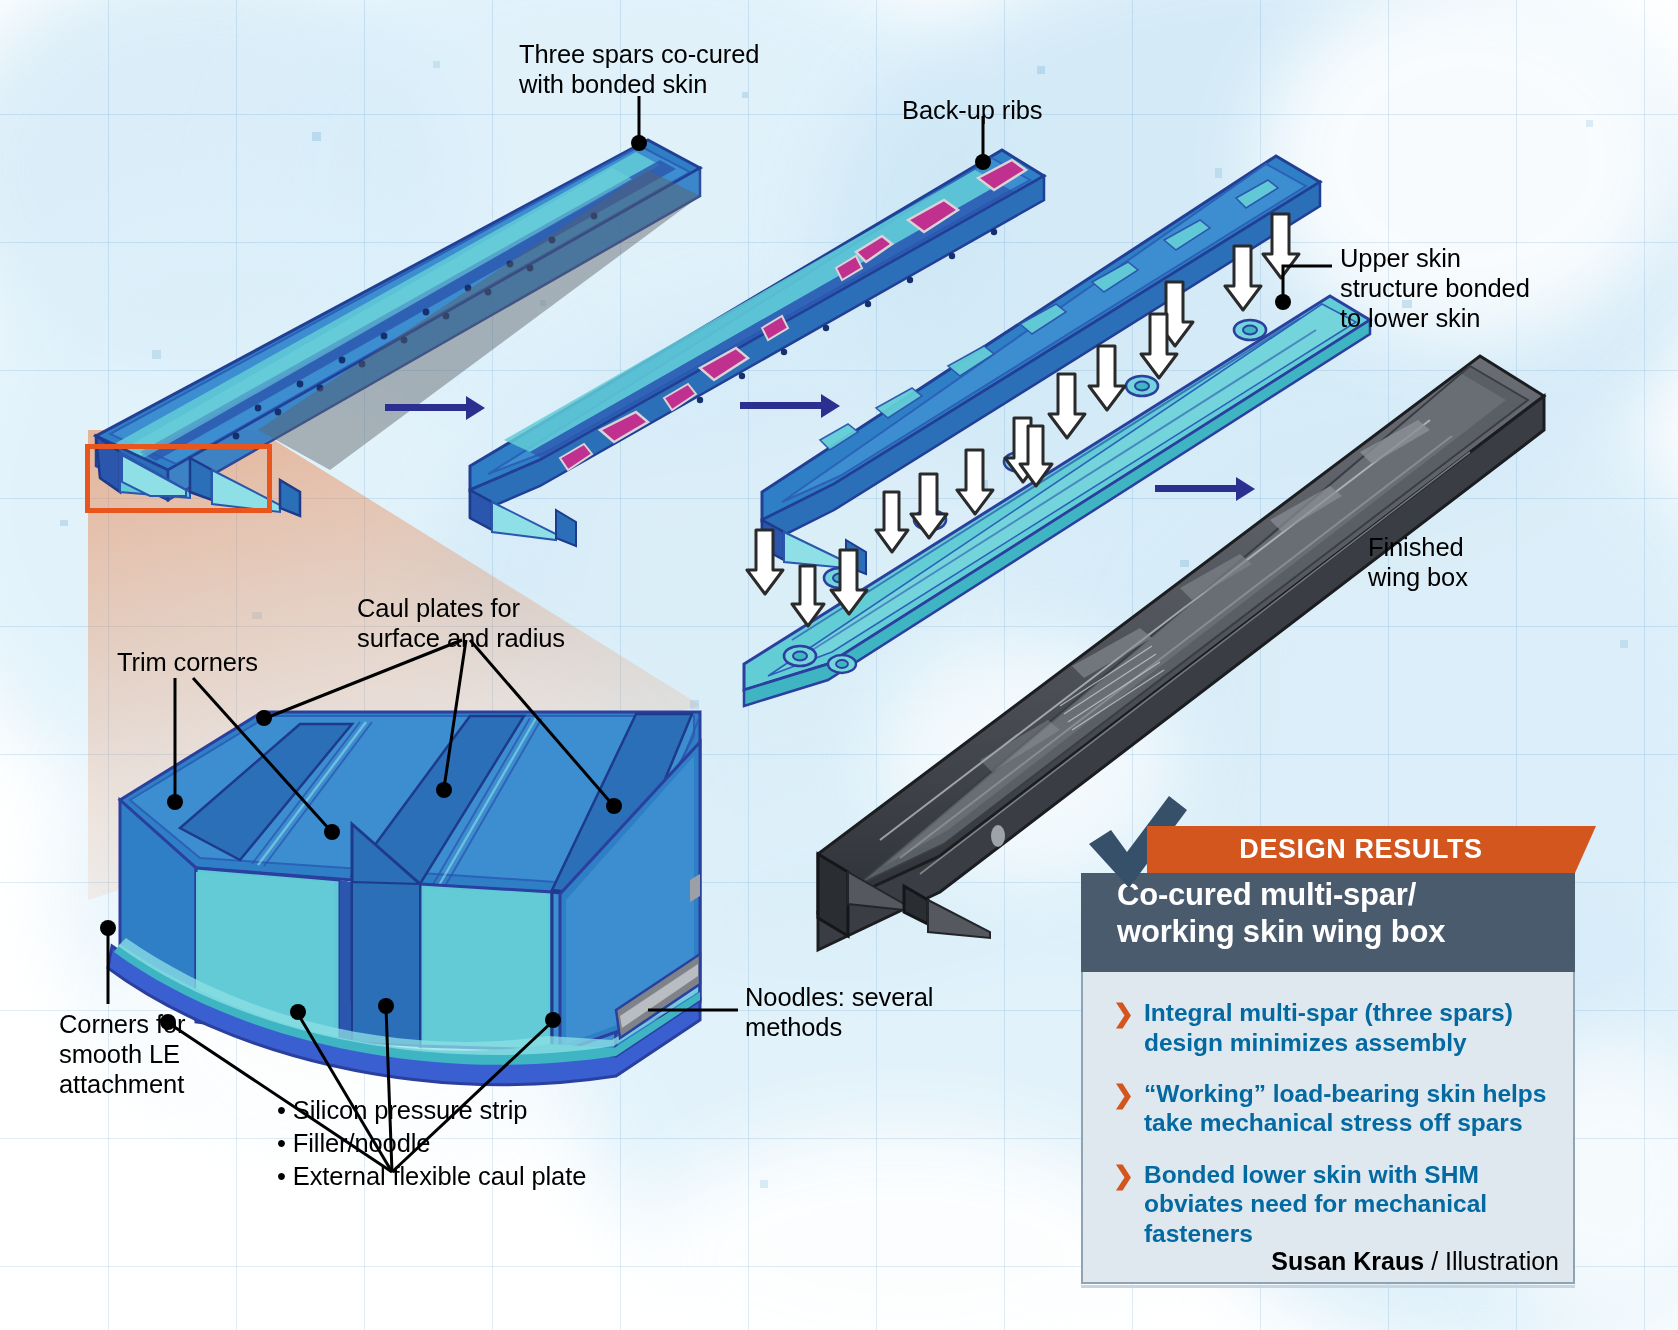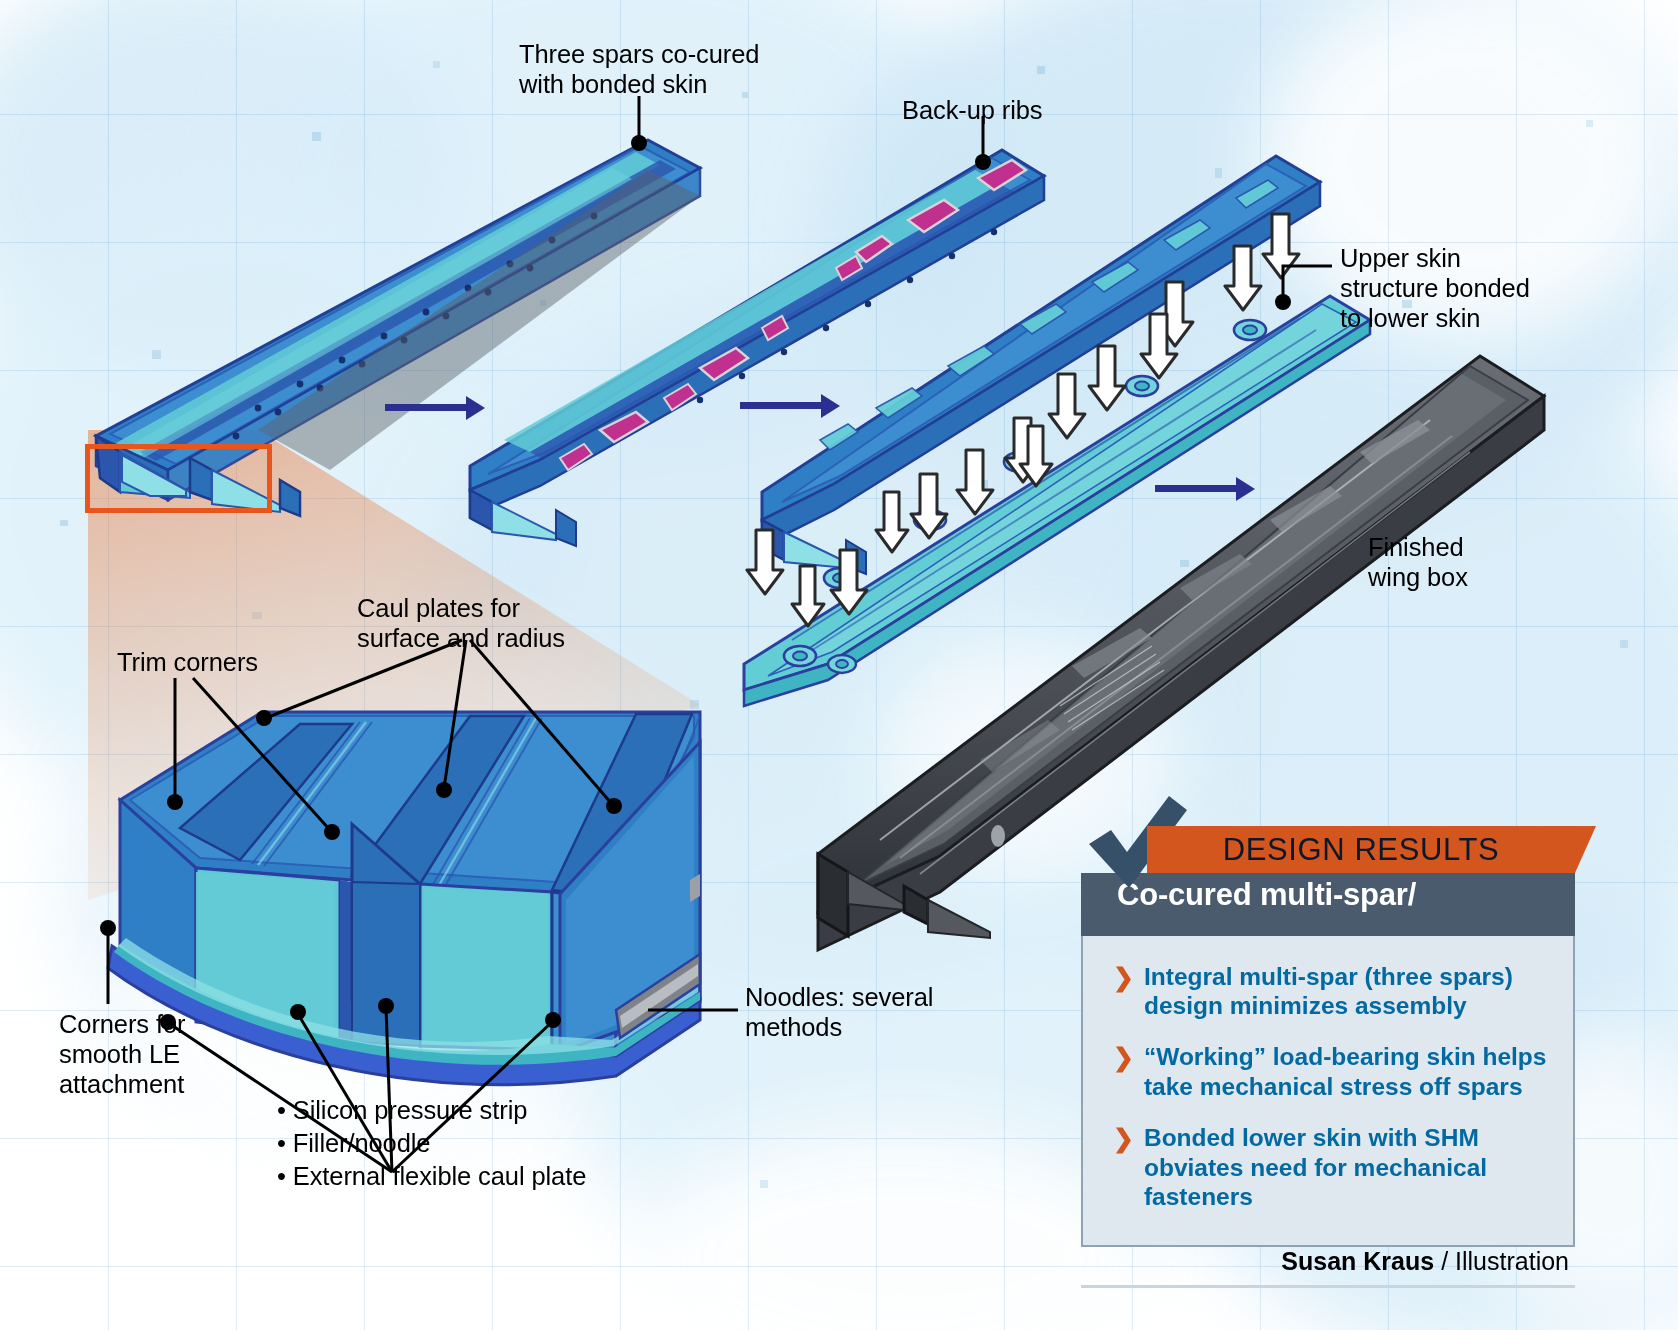--- a/index.html
+++ b/index.html
@@ -32,33 +32,33 @@
   .parrow:after{content:"";position:absolute;right:-16px;top:50%;transform:translateY(-50%);
     width:0;height:0;border-left:19px solid #2b2f8f;border-top:12px solid transparent;border-bottom:12px solid transparent;}
 
   
   .zoombox{position:absolute;border:5px solid #e8551d;}
 
   
   #results-card{position:absolute;left:1081px;top:826px;width:494px;}
   .dr-banner{position:relative;height:47px;background:#d4561f;margin-left:66px;
     display:flex;align-items:center;justify-content:center;}
-  .dr-banner span{color:#0f172a;font-weight:normal;font-size:31px;letter-spacing:.6px;}
+  .dr-banner span{color:#ffffff;font-weight:bold;font-size:27px;letter-spacing:.6px;}
   .dr-banner:after{content:"";position:absolute;right:-21px;top:0;width:0;height:0;
     border-left:21px solid #d4561f;border-bottom:47px solid transparent;}
   .dr-check{position:absolute;left:0;top:-42px;width:110px;height:110px;}
   .dr-head{background:#4a5b6e;padding:4px 22px 22px 36px;}
   .dr-head h2{margin:0;color:#fff;font-weight:bold;font-size:31px;line-height:1.18;letter-spacing:-.2px;}
   .dr-body{background:#dfe7ef;border:2px solid #8fa3b5;border-top:none;padding:26px 26px 30px 30px;}
   .dr-item{display:flex;gap:10px;margin-bottom:22px;}
   .dr-item:last-child{margin-bottom:4px;}
   .chev{color:#d4561f;font-weight:bold;font-size:25px;line-height:1.2;flex:0 0 auto;}
   .dr-item p{margin:0;color:#0369a1;font-size:24.5px;line-height:1.2;font-weight:bold;}
   .credit{position:absolute;left:1081px;top:1247px;width:494px;text-align:right;}
-  .credit .inner{display:inline-block;padding-right:6px;font-size:25px;color:#000;}
+  .credit .inner{display:inline-block;padding-right:16px;font-size:25px;color:#000;}
   .credit .inner b{font-weight:bold;}
   .credit-rule{position:absolute;left:1081px;top:1285px;width:494px;height:3px;background:#c9d4dd;}
 
   
   svg.art{position:absolute;left:0;top:0;width:1678px;height:1330px;overflow:visible;}
 </style>
 </head>
 <body>
 
 <div class="stage">
@@ -474,20 +474,21 @@
   <div id="results-card">
     <svg class="dr-check" viewBox="0 0 110 110">
       <path d="M8,60 L30,46 L46,68 L88,12 L106,26 L48,104 Z" fill="#36506a"></path>
     </svg>
     <div class="dr-banner">
       <span>DESIGN RESULTS</span>
     </div>
     <div class="dr-head">
       <h2>
         <span>Co-cured multi-spar/</span><br>
+        <span>working skin wing box</span>
       </h2>
     </div>
     <div class="dr-body">
       <div class="dr-item">
         <span class="chev">❯</span>
         <p>Integral multi-spar (three spars) design minimizes assembly</p>
       </div>
       <div class="dr-item">
         <span class="chev">❯</span>
         <p>“Working” load-bearing skin helps take mechanical stress off spars</p>

